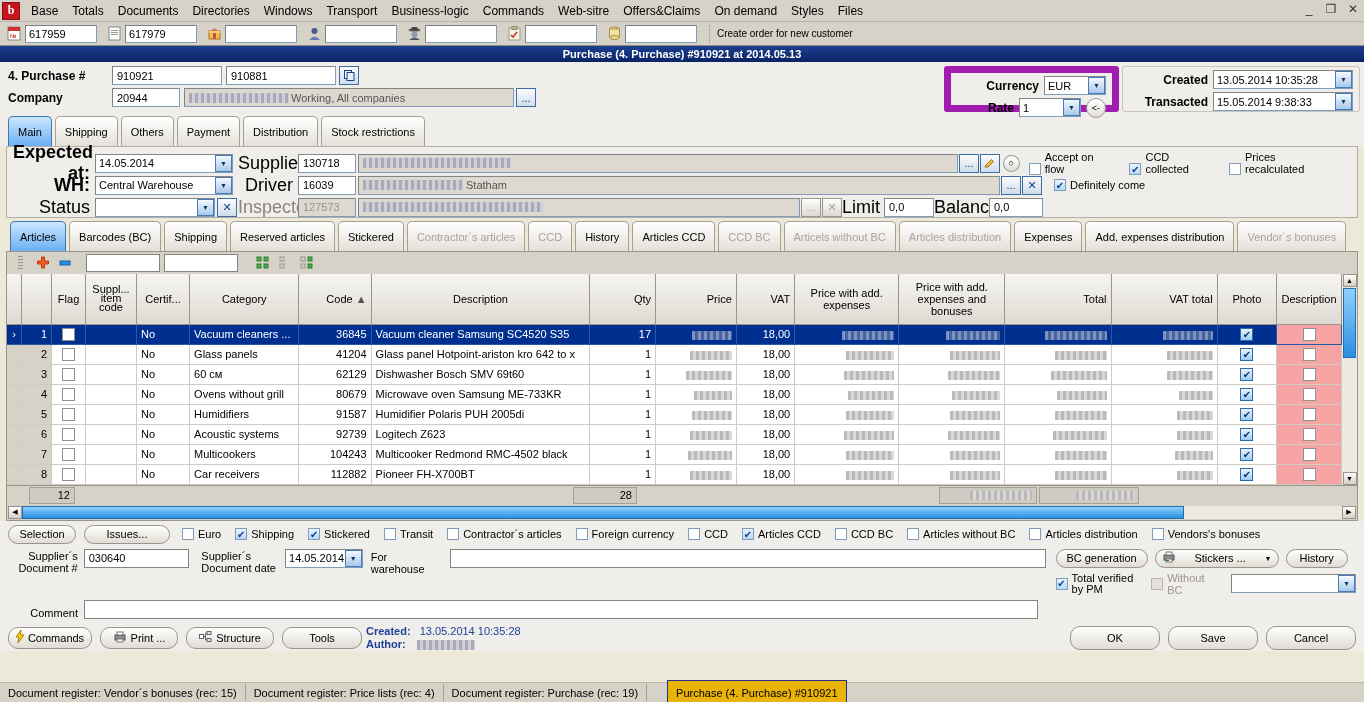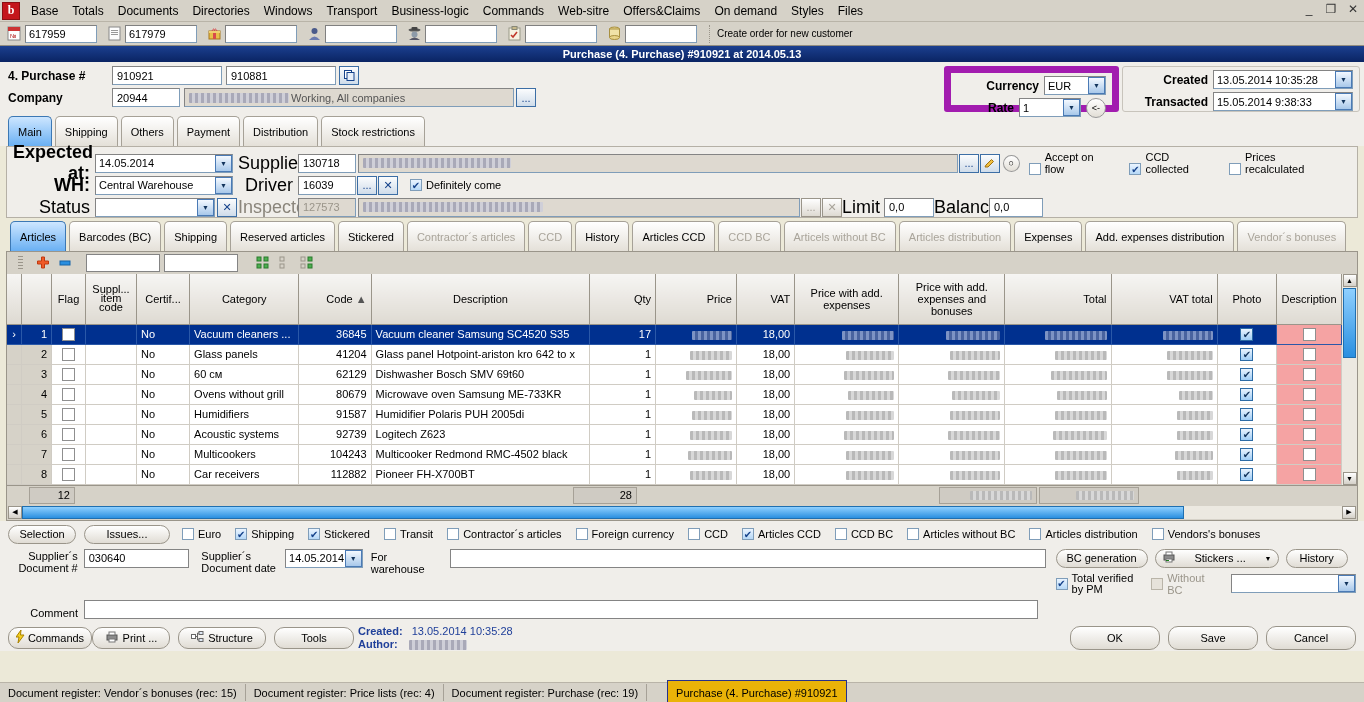--- a/index.html
+++ b/index.html
@@ -446,20 +446,24 @@
           <span class="chklabel">CCD collected</span>
         </div>
         <div class="chkline">
           <span class="chk"></span>
           <span class="chklabel">Prices recalculated</span>
         </div>
       </div>
       <div class="frow">
         <div class="lab" style="width:60px">Driver</div>
         <div class="fld" style="width:58px">16039</div>
+        <div class="fld gray" style="width:642px;margin-left:2px">
+          <span class="blurtext" style="width:100px;margin-right:3px"></span>
+          <span>Statham</span>
+        </div>
         <div class="btn-sm" style="margin-left:1px">...</div>
         <div class="btn-sm" style="margin-left:1px">✕</div>
         <div class="chkline" style="margin-left:12px">
           <span class="chk on">✔</span>
           <span class="chklabel">Definitely come</span>
         </div>
       </div>
       <div class="frow">
         <div class="lab" style="width:60px;color:#8a857b">Inspector</div>
         <div class="fld gray" style="width:58px;color:#9a958a">127573</div>
@@ -890,21 +894,21 @@
 
 <div style="display:flex;align-items:center;padding:6px 8px 0 8px;background:#f0eeea">
   <div class="pill" style="width:84px;height:22px">
     <span style="margin-right:3px">
       <svg width="9" height="13" viewBox="0 0 9 13">
           <path d="M5 0 L0 7 H3 L2 13 L8 5 H4.5 Z" fill="#f5d020" stroke="#a88000"></path>
         </svg>
     </span>
     <span>Commands</span>
   </div>
-  <div class="pill" style="width:78px;height:22px;">
+  <div class="pill" style="width:78px;height:22px;margin-left:8px">
     <span style="margin-right:4px">
       <svg width="14" height="12" viewBox="0 0 14 12">
           <rect x="2" y="4" width="10" height="5" fill="#8b8b8b" stroke="#555"></rect>
           <rect x="4" y="1" width="6" height="3" fill="#fff" stroke="#777"></rect>
           <rect x="4" y="8" width="6" height="3" fill="#fff" stroke="#777"></rect>
         </svg>
     </span>
     <span>Print ...</span>
   </div>
   <div class="pill" style="width:88px;height:22px;margin-left:8px">

